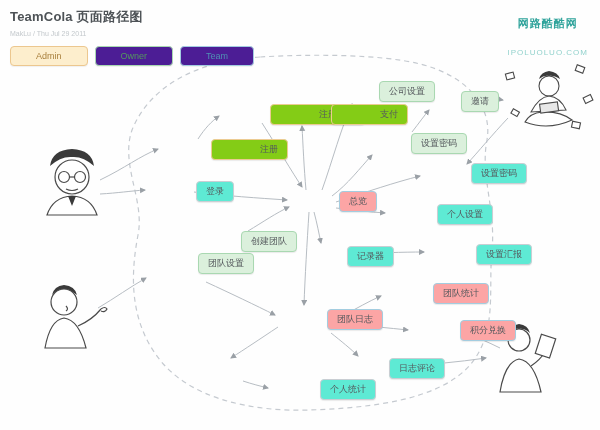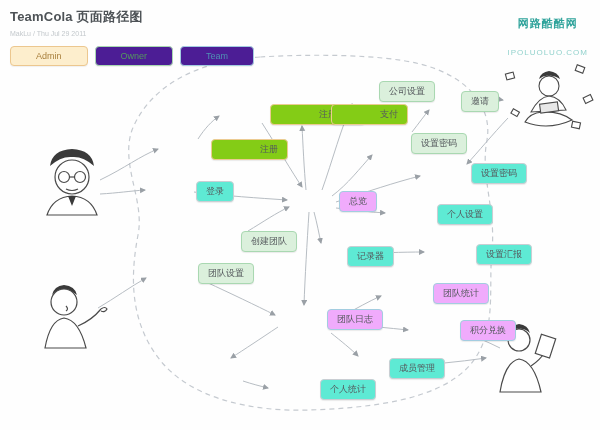--- a/index.html
+++ b/index.html
@@ -27,21 +27,21 @@
   .badge.green {background:#4c1d95;border-color:#a9d8b1;color:#53975f;text-align:right;}
   .badge.blue  {background:#4c1d95;border-color:#a3cde0;color:#4f90b4;}
   
   .node{
     position:absolute;font-size:9px;line-height:11px;color:#55595d;
     padding:4px 9px;border-radius:4px;border:1px solid #701a75;background:#fff;
     box-shadow:0 1px 1px rgba(0,0,0,.08);white-space:nowrap;cursor:default;margin-left:48px;
   }
   .node.orange{background:#84cc16;border-color:#eccb92;padding-left:48px;}
   .node.green {background:#dbf0dc;border-color:#a9d8b1;}
-  .node.blue  {background:#f0abfc;border-color:#a3cde0;}
+  .node.blue  {background:#fca5a5;border-color:#a3cde0;}
   .node.white {background:#5eead4;border-color:#c9ced3;}
 </style>
 </head>
 <body>
 
 <div id="stage">
 
   <svg class="layer" width="600" height="430" viewBox="0 0 600 430">
     <defs>
       <marker id="arr" markerWidth="7" markerHeight="7" refX="5" refY="3" orient="auto">
@@ -148,20 +148,20 @@
   <div class="node green" style="left:331px;top:81px">公司设置</div>
   <div class="node green" style="left:413px;top:91px">邀请</div>
   <div class="node green" style="left:363px;top:133px">设置密码</div>
   <div class="node white" style="left:423px;top:163px">设置密码</div>
   <div class="node white" style="left:148px;top:181px">登录</div>
   <div class="node blue" style="left:291px;top:191px">总览</div>
   <div class="node white" style="left:389px;top:204px">个人设置</div>
   <div class="node green" style="left:193px;top:231px">创建团队</div>
   <div class="node white" style="left:299px;top:246px">记录器</div>
   <div class="node white" style="left:428px;top:244px">设置汇报</div>
-  <div class="node green" style="left:150px;top:263px">团队设置</div>
+  <div class="node green" style="left:150px;top:253px">团队设置</div>
   <div class="node blue" style="left:385px;top:283px">团队统计</div>
   <div class="node blue" style="left:279px;top:309px">团队日志</div>
   <div class="node blue" style="left:412px;top:320px">积分兑换</div>
   <div class="node white" style="left:272px;top:379px">个人统计</div>
-  <div class="node white" style="left:341px;top:358px">成员管理</div>
+  <div class="node white" style="left:341px;top:358px">日志评论</div>
 
 </div>
 
 </body></html>

